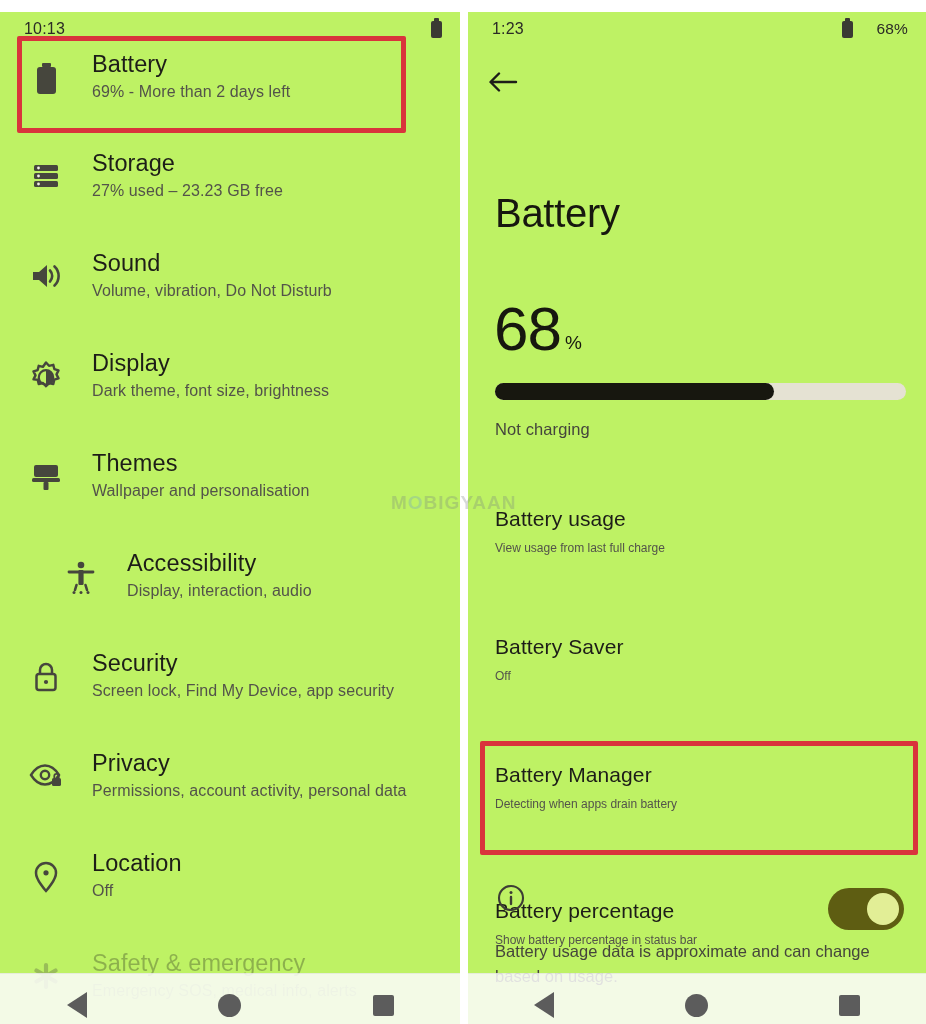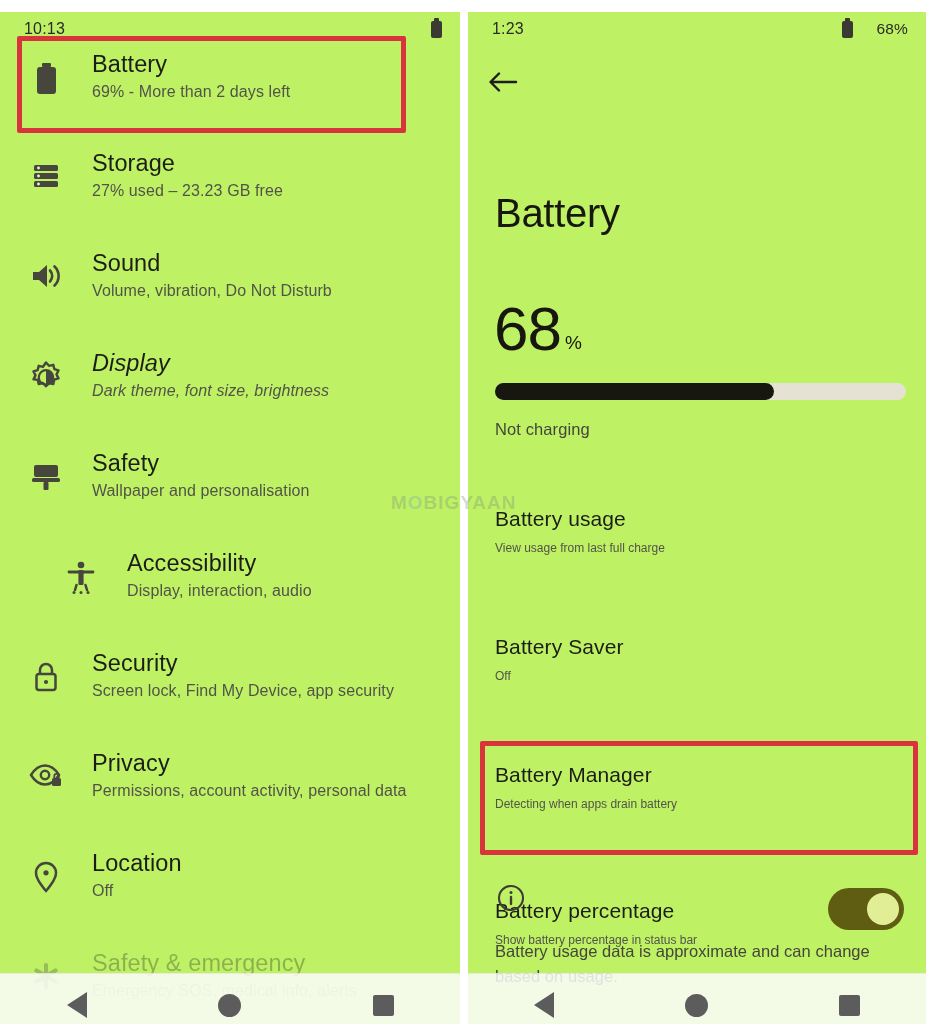--- a/index.html
+++ b/index.html
@@ -194,21 +194,21 @@
             <path d="M20 9.5a8 8 0 0 1 0 11" stroke="#46463d" stroke-width="2.6" fill="none" stroke-linecap="round"></path>
             <path d="M24.5 5.5a13 13 0 0 1 0 19" stroke="#46463d" stroke-width="2.6" fill="none" stroke-linecap="round"></path>
           </svg>
         </div>
         <div class="row-text">
           <div class="row-title">Sound</div>
           <div class="row-sub">Volume, vibration, Do Not Disturb</div>
         </div>
       </div>
 
-      <div class="row" style="height:100px;font-style:italic;">
+      <div class="row" style="height:100px;">
         <div class="row-icon">
           <svg width="32" height="32" viewBox="0 0 32 32">
             <path d="M16 1.5l3 3.3 4.3-1 1 4.3 4.2 1.3-2 4 2 4-4.2 1.3-1 4.3-4.3-1-3 3.3-3-3.3-4.3 1-1-4.3L3.5 18.4l2-4-2-4 4.2-1.3 1-4.3 4.3 1z" fill="none" stroke="#46463d" stroke-width="2.4" stroke-linejoin="round"></path>
             <path d="M16 9.2a7.2 7.2 0 0 1 0 14.4z" fill="#46463d"></path>
             <circle cx="16" cy="16.4" r="7.2" fill="none" stroke="#46463d" stroke-width="2.2"></circle>
           </svg>
         </div>
         <div class="row-text">
           <div class="row-title">Display</div>
           <div class="row-sub">Dark theme, font size, brightness</div>
@@ -217,21 +217,21 @@
 
       <div class="row" style="height:100px;">
         <div class="row-icon">
           <svg width="32" height="30" viewBox="0 0 32 30">
             <rect x="4" y="4" width="24" height="12" rx="2" fill="#46463d"></rect>
             <rect x="2" y="17" width="28" height="4" rx="1.5" fill="#46463d"></rect>
             <rect x="13.5" y="21" width="5" height="8" rx="1" fill="#46463d"></rect>
           </svg>
         </div>
         <div class="row-text">
-          <div class="row-title">Safety</div>
+          <div class="row-title">Themes</div>
           <div class="row-sub">Wallpaper and personalisation</div>
         </div>
       </div>
 
       <div class="row" style="height:100px;padding-left:35px;">
         <div class="row-icon">
           <svg width="30" height="34" viewBox="0 0 30 34">
             <circle cx="15" cy="4" r="3.3" fill="#46463d"></circle>
             <path d="M3 11h24" stroke="#46463d" stroke-width="2.8" stroke-linecap="round"></path>
             <rect x="12.4" y="9" width="5.2" height="15" rx="1.2" fill="#46463d"></rect>

